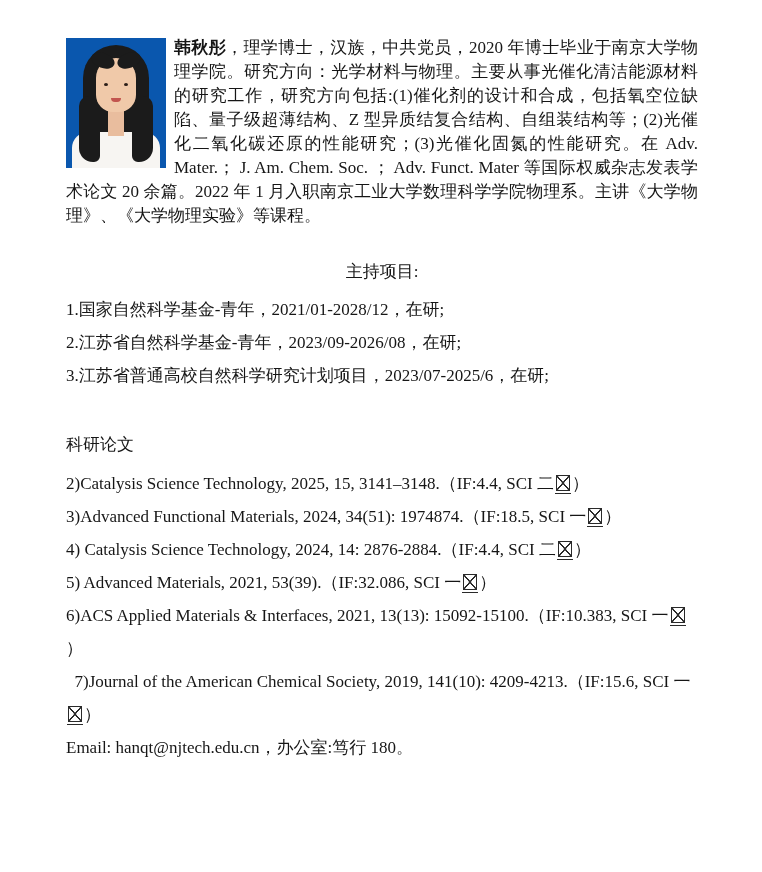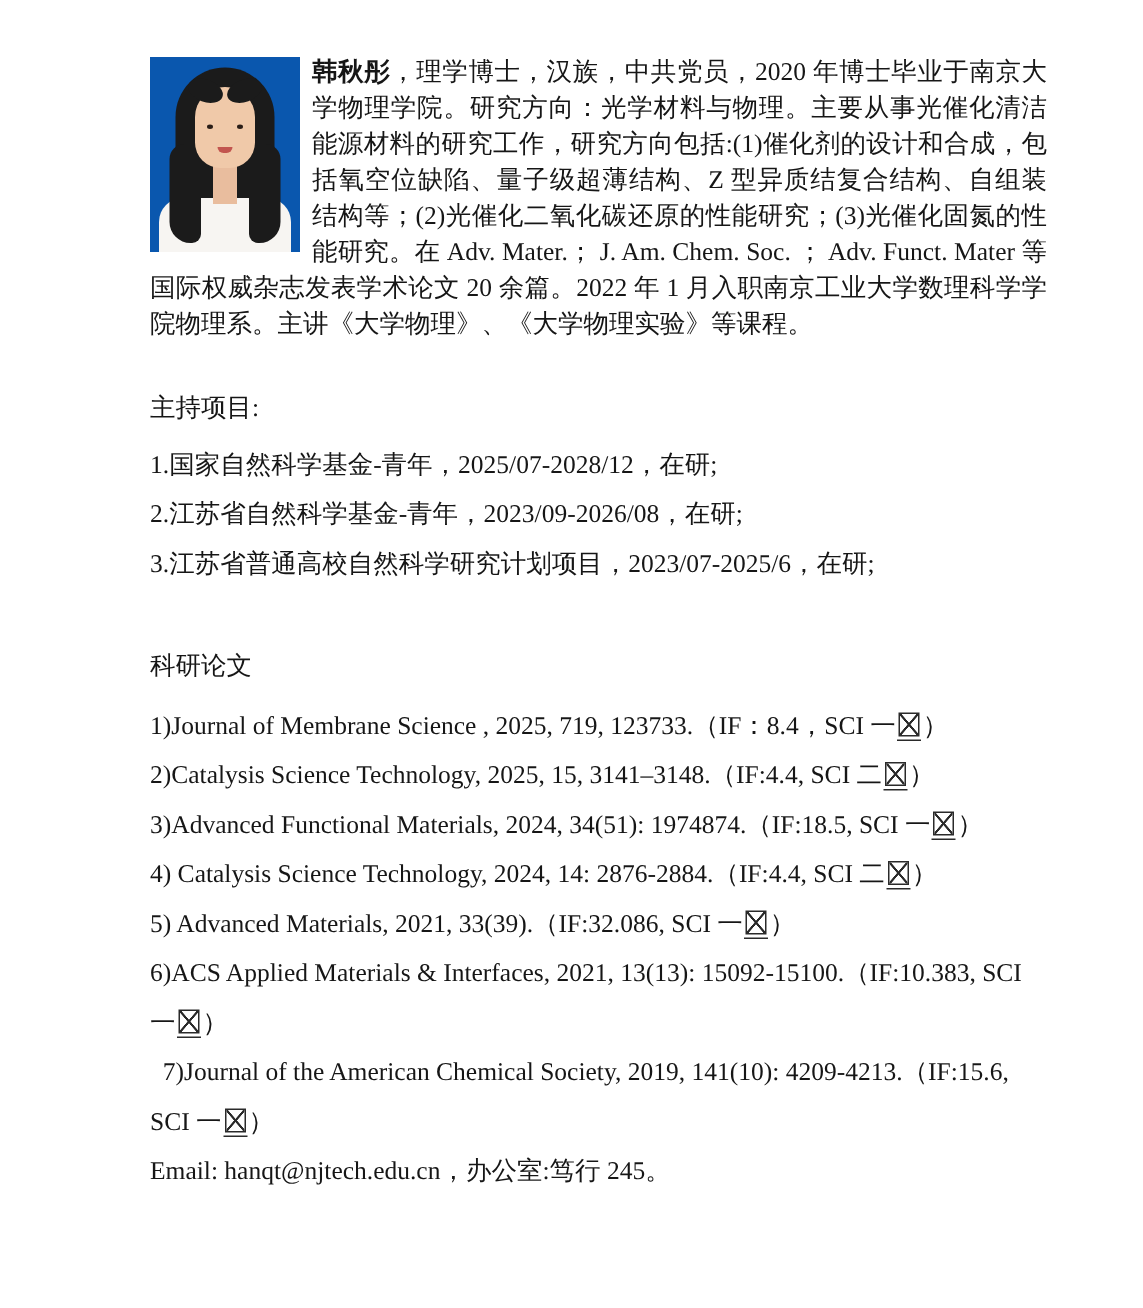--- a/index.html
+++ b/index.html
@@ -1,20 +1,20 @@
 <!DOCTYPE html>
 <html><head>
 <meta charset="utf-8">
 <style>
   html,body { margin:0; padding:0; background:#ffffff; }
   .page {
     position:relative;
     width:762px; height:872px;
     box-sizing:border-box;
-    padding:36px 64px 0 100px;
+    padding:36px 64px 0 66px;
     background:#ffffff;
     color:#161616;
     font-family:"Liberation Serif","DejaVu Serif",serif;
     overflow:hidden;
   }
   
   .bio {
     margin:0;
     font-size:17px;
     line-height:24px;
@@ -36,21 +36,21 @@
   .photo .shirt  { position:absolute; bottom:0; left:6px;  width:88px; height:36px; background:#f7f5f2; border-radius:16px 16px 0 0; z-index:2; }
   .photo .neck   { position:absolute; top:72px; left:42px; width:16px; height:26px; background:#e9bd9e; z-index:2; }
   .photo .face   { position:absolute; top:20px; left:30px; width:40px; height:54px; background:#f0c9a9; border-radius:20px 20px 17px 17px; z-index:4; }
   .photo .bang-l { position:absolute; top:15px; left:25px; width:24px; height:15px; background:#1b1b1b; border-radius:50%; transform:rotate(20deg);  z-index:5; }
   .photo .bang-r { position:absolute; top:15px; right:25px; width:24px; height:15px; background:#1b1b1b; border-radius:50%; transform:rotate(-20deg); z-index:5; }
   .photo .eye-l  { position:absolute; top:45px; left:38px;  width:4px; height:3px; background:#2a1d17; border-radius:50%; z-index:6; }
   .photo .eye-r  { position:absolute; top:45px; right:38px; width:4px; height:3px; background:#2a1d17; border-radius:50%; z-index:6; }
   .photo .mouth  { position:absolute; top:60px; left:45px; width:10px; height:4px; background:#c2554f; border-radius:0 0 8px 8px; z-index:6; }
   
   .sec-title { margin:0; font-size:17px; line-height:24px; }
-  .projects-title { margin-top:32px; margin-bottom:9px; }
+  .projects-title { margin-top:32px; margin-bottom:9px;text-align:center; }
   .pubs-title     { margin-top:42px; margin-bottom:9px;font-family:Liberation Mono, monospace; }
   .item {
     margin:0;
     font-size:17px;
     line-height:33px;
     white-space:pre-wrap;
   }
   
   .tofu {
     display:inline-block;
@@ -87,40 +87,39 @@
       <span class="bang-l"></span>
       <span class="bang-r"></span>
       <span class="eye-l"></span>
       <span class="eye-r"></span>
       <span class="mouth"></span>
     </span><b>韩秋彤</b><span>，理学博士，汉族，中共党员，2020 年博士毕业于南京大学物理学院。研究方向：光学材料与物理。主要从事光催化清洁能源材料的研究工作，研究方向包括:(1)催化剂的设计和合成，包括氧空位缺陷、量子级超薄结构、Z 型异质结复合结构、自组装结构等；(2)光催化二氧化碳还原的性能研究；(3)光催化固氮的性能研究。在 Adv. Mater.；  J. Am. Chem. Soc. ； Adv. Funct. Mater 等国际权威杂志发表学术论文 20 余篇。2022 年 1 月入职南京工业大学数理科学学院物理系。主讲《大学物理》、《大学物理实验》等课程。</span>
   </p>
 
   <div>
     <p class="sec-title projects-title">主持项目:</p>
-    <p class="item">1.国家自然科学基金-青年，2025/07-2028/12，在研;</p>
+    <p class="item">1.国家自然科学基金-青年，2021/01-2028/12，在研;</p>
     <p class="item">2.江苏省自然科学基金-青年，2023/09-2026/08，在研;</p>
     <p class="item">3.江苏省普通高校自然科学研究计划项目，2023/07-2025/6，在研;</p>
   </div>
 
   <div>
     <p class="sec-title pubs-title">科研论文</p>
 
-    <p class="item"><span>1)Journal of Membrane Science , 2025, 719, 123733.（IF：8.4，SCI 一</span><span class="tofu"></span><span>）</span></p>
 
     <p class="item"><span>2)Catalysis Science Technology, 2025, 15, 3141–3148.（IF:4.4, SCI 二</span><span class="tofu"></span><span>）</span></p>
 
     <p class="item"><span>3)Advanced Functional Materials, 2024, 34(51): 1974874.（IF:18.5, SCI 一</span><span class="tofu"></span><span>）</span></p>
 
     <p class="item"><span>4) Catalysis Science Technology, 2024, 14: 2876-2884.（IF:4.4, SCI 二</span><span class="tofu"></span><span>）</span></p>
 
-    <p class="item"><span>5) Advanced Materials, 2021, 33(39).（IF:32.086, SCI 一</span><span class="tofu"></span><span>）</span></p>
+    <p class="item"><span>5) Advanced Materials, 2021, 53(39).（IF:32.086, SCI 一</span><span class="tofu"></span><span>）</span></p>
 
     <p class="item"><span>6)ACS Applied Materials &amp; Interfaces, 2021, 13(13): 15092-15100.（IF:10.383, SCI 一</span><span class="tofu"></span><span>）</span></p>
 
     <p class="item"><span>  7)Journal of the American Chemical Society, 2019, 141(10): 4209-4213.（IF:15.6, SCI 一</span><span class="tofu"></span><span>）</span></p>
 
 
   </div>
 
-  <p class="item">Email: hanqt@njtech.edu.cn，办公室:笃行 245。</p>
+  <p class="item">Email: hanqt@njtech.edu.cn，办公室:笃行 180。</p>
 
 </div>
 
 </body></html>

